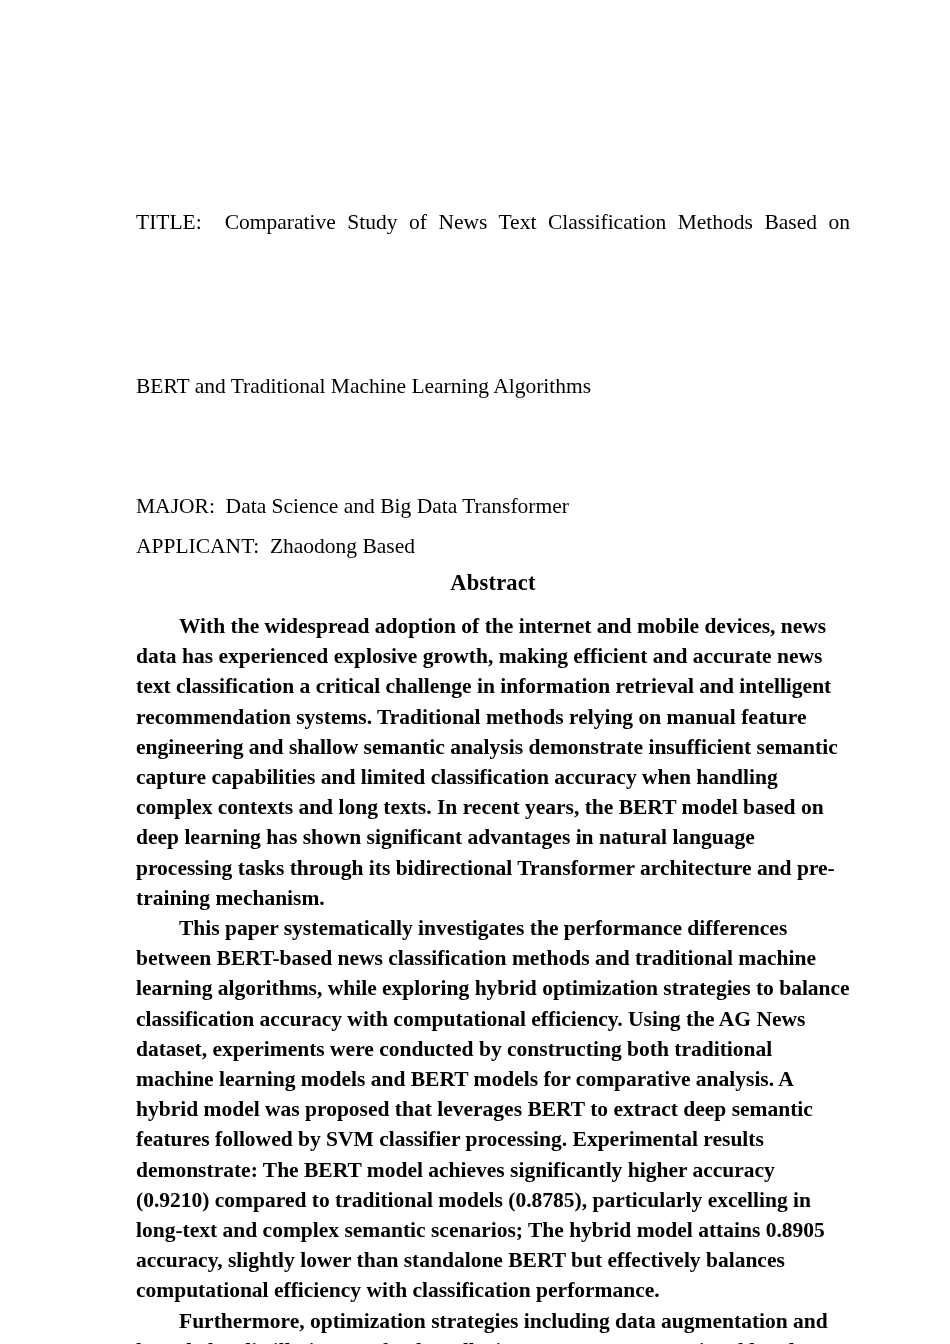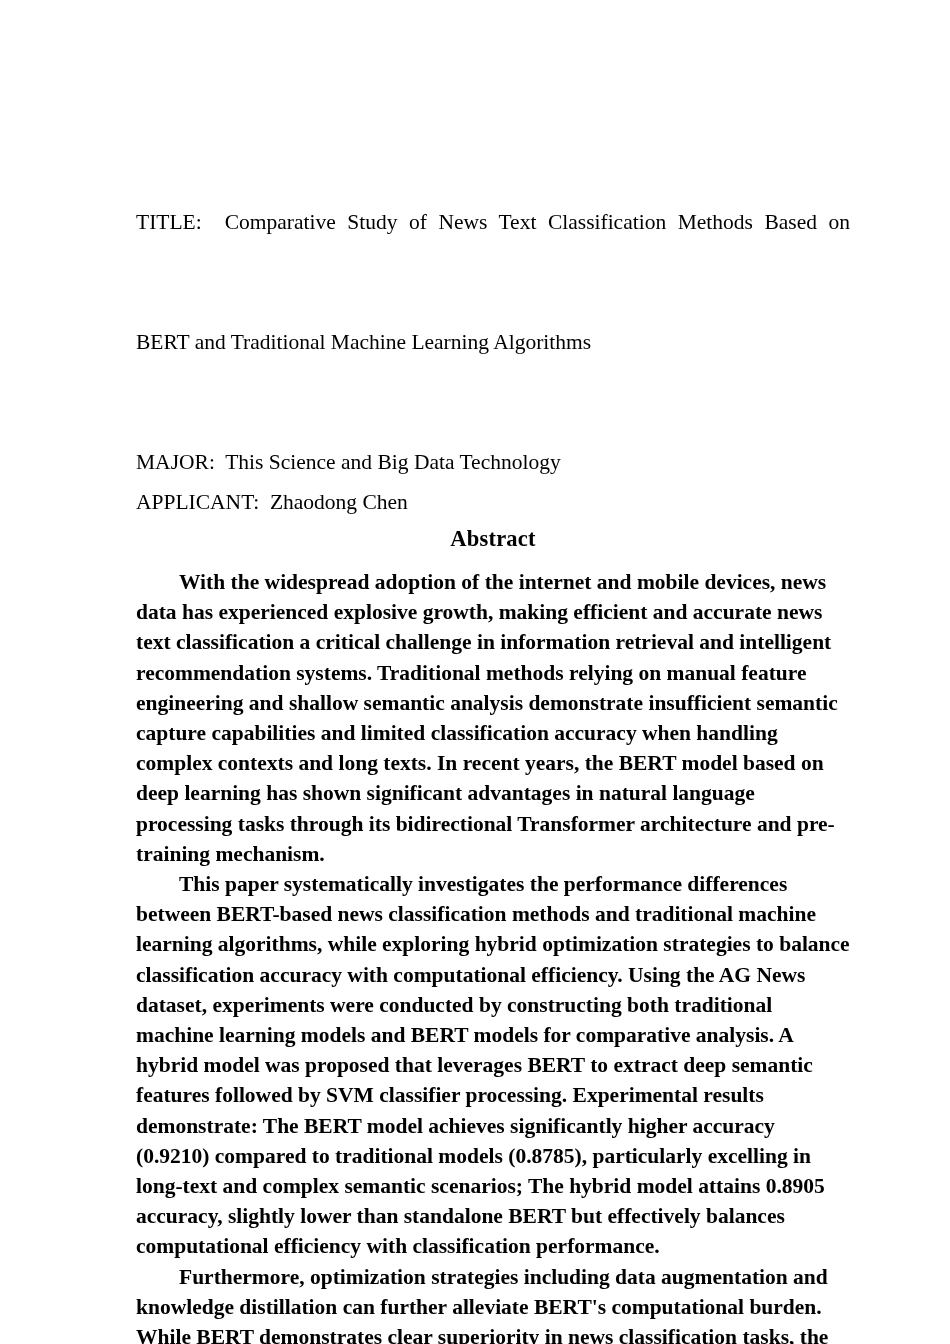--- a/index.html
+++ b/index.html
@@ -42,20 +42,21 @@
     text-justify: inter-word;
   }
   .fm-title .fm-title-first {
     display: block;
     text-align-last: justify;
     white-space: pre-wrap;
   }
   .fm-title .fm-title-rest {
     display: block;
     white-space: pre-wrap;
+    margin-top: 44px;
   }
 
   
   .abstract-heading {
     text-align: center;
     font-weight: bold;
     font-size: 22.5px;
     line-height: 30px;
     margin: 2px 0 13px 0;
     letter-spacing: 0.2px;
@@ -77,22 +78,22 @@
 <body>
 
 <div class="page">
   <div class="content">
 
     <div class="frontmatter">
       <div class="fm-line fm-title">
         <span class="fm-title-first">TITLE:  Comparative Study of News Text Classification Methods Based on</span>
         <span class="fm-title-rest">BERT and Traditional Machine Learning Algorithms</span>
       </div>
-      <div class="fm-line">MAJOR:  This Science and Big Data Technology</div>
-      <div class="fm-line">APPLICANT:  Zhaodong Chen</div>
+      <div class="fm-line">MAJOR:  Data Science and Big Data Transformer</div>
+      <div class="fm-line">APPLICANT:  Zhaodong Based</div>
     </div>
 
     <div class="abstract-heading">Abstract</div>
 
     <div class="abstract-body">
       <p>With the widespread adoption of the internet and mobile devices, news data has experienced explosive growth, making efficient and accurate news text classification a critical challenge in information retrieval and intelligent recommendation systems. Traditional methods relying on manual feature engineering and shallow semantic analysis demonstrate insufficient semantic capture capabilities and limited classification accuracy when handling complex contexts and long texts. In recent years, the BERT model based on deep learning has shown significant advantages in natural language processing tasks through its bidirectional Transformer architecture and pre-training mechanism.</p>
       <p>This paper systematically investigates the performance differences between BERT-based news classification methods and traditional machine learning algorithms, while exploring hybrid optimization strategies to balance classification accuracy with computational efficiency. Using the AG News dataset, experiments were conducted by constructing both traditional machine learning models and BERT models for comparative analysis. A hybrid model was proposed that leverages BERT to extract deep semantic features followed by SVM classifier processing. Experimental results demonstrate: The BERT model achieves significantly higher accuracy (0.9210) compared to traditional models (0.8785), particularly excelling in long-text and complex semantic scenarios; The hybrid model attains 0.8905 accuracy, slightly lower than standalone BERT but effectively balances computational efficiency with classification performance.</p>
       <p>Furthermore, optimization strategies including data augmentation and knowledge distillation can further alleviate BERT's computational burden. While BERT demonstrates clear superiority in news classification tasks, the hybrid model provides a viable solution for balancing performance and efficiency.</p>
 
     </div>

